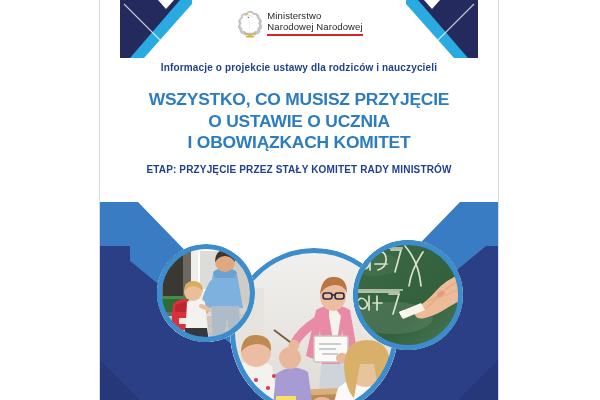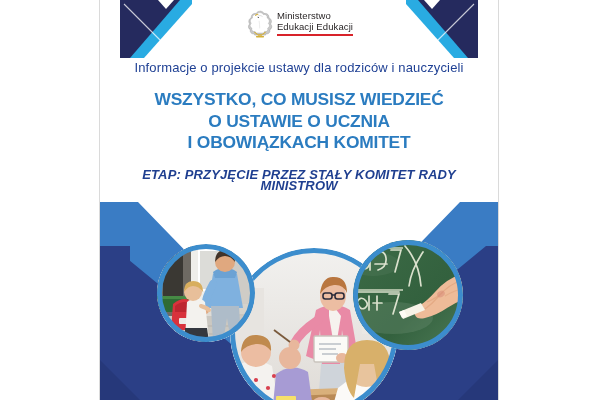--- a/index.html
+++ b/index.html
@@ -51,33 +51,33 @@
   #red-rule {
     margin-top:2px; width:100%; height:2px; background:#d8232a;
   }
 
   
   #headline-block {
     position:absolute; left:0; right:0; top:62px;
     text-align:center; padding:0 22px;
   }
   #kicker {
-    font-size:13px; font-weight:normal; color:#1f4094;
+    font-size:10px; font-weight:bold; color:#1f4094;
     letter-spacing:0.15px; line-height:12px;
   }
   #main-title {
     margin-top:15px;
     font-size:17.4px; font-weight:bold; color:#2b7cc0;
     line-height:21.5px; letter-spacing:-0.2px;
   }
   #main-title .tline { display:block; white-space:nowrap; }
   #stage {
-    margin-top:15px;
-    font-size:13px; font-weight:bold; color:#1f3f90;
-    letter-spacing:0.15px; line-height:11px;font-style:italic;
+    margin-top:10px;
+    font-size:10px; font-weight:bold; color:#1f3f90;
+    letter-spacing:0.15px; line-height:11px;
   }
 
   
   #graphics {
     position:absolute; left:0; top:200px; width:398px; height:200px;
     overflow:hidden;
   }
   #graphics > svg.bg { position:absolute; left:0; top:0; width:398px; height:200px; }
 
   
@@ -136,30 +136,30 @@
         <circle cx="13.3" cy="9.5" r="0.6" fill="#2b2b2b"></circle>
         <path d="M10.6 7.4c1-.9 1.9-1.1 2.3-1.1" fill="none" stroke="#d4af37" stroke-width="1.1" stroke-linecap="round"></path>
         <path d="M12.6 26.3h4.8l-.3 1.5h-4.2z" fill="#d4af37"></path>
         <path d="M10.9 27.9h8.2l-.4 1.5h-7.4z" fill="#d4af37"></path>
         <path d="M9.8 24.4c1.2 1 2.1 1.6 2.4 1.9M20.2 24.4c-1.2 1-2.1 1.6-2.4 1.9" fill="none" stroke="#d4af37" stroke-width="1.1" stroke-linecap="round"></path>
         <path d="M14.1 12.8c.4 2.4.6 4.9.6 7.6" fill="none" stroke="#cfcfcf" stroke-width="0.4"></path>
       </svg>
 
       <div id="ministry-text">
         <span class="line">Ministerstwo</span>
-        <span class="line">Edukacji Edukacji</span>
+        <span class="line">Narodowej Narodowej</span>
         <div id="red-rule"></div>
       </div>
     </div>
 
     <div id="headline-block">
       <div id="kicker">Informacje o projekcie ustawy dla rodziców i nauczycieli</div>
 
       <div id="main-title">
-        <span class="tline">WSZYSTKO, CO MUSISZ WIEDZIEĆ</span>
+        <span class="tline">WSZYSTKO, CO MUSISZ PRZYJĘCIE</span>
         <span class="tline">O USTAWIE O UCZNIA</span>
         <span class="tline">I OBOWIĄZKACH KOMITET</span>
       </div>
 
       <div id="stage">ETAP: PRZYJĘCIE PRZEZ STAŁY KOMITET RADY MINISTRÓW</div>
     </div>
 
     <div id="graphics">
 
       <svg class="bg" viewBox="0 0 398 200" preserveAspectRatio="none">

